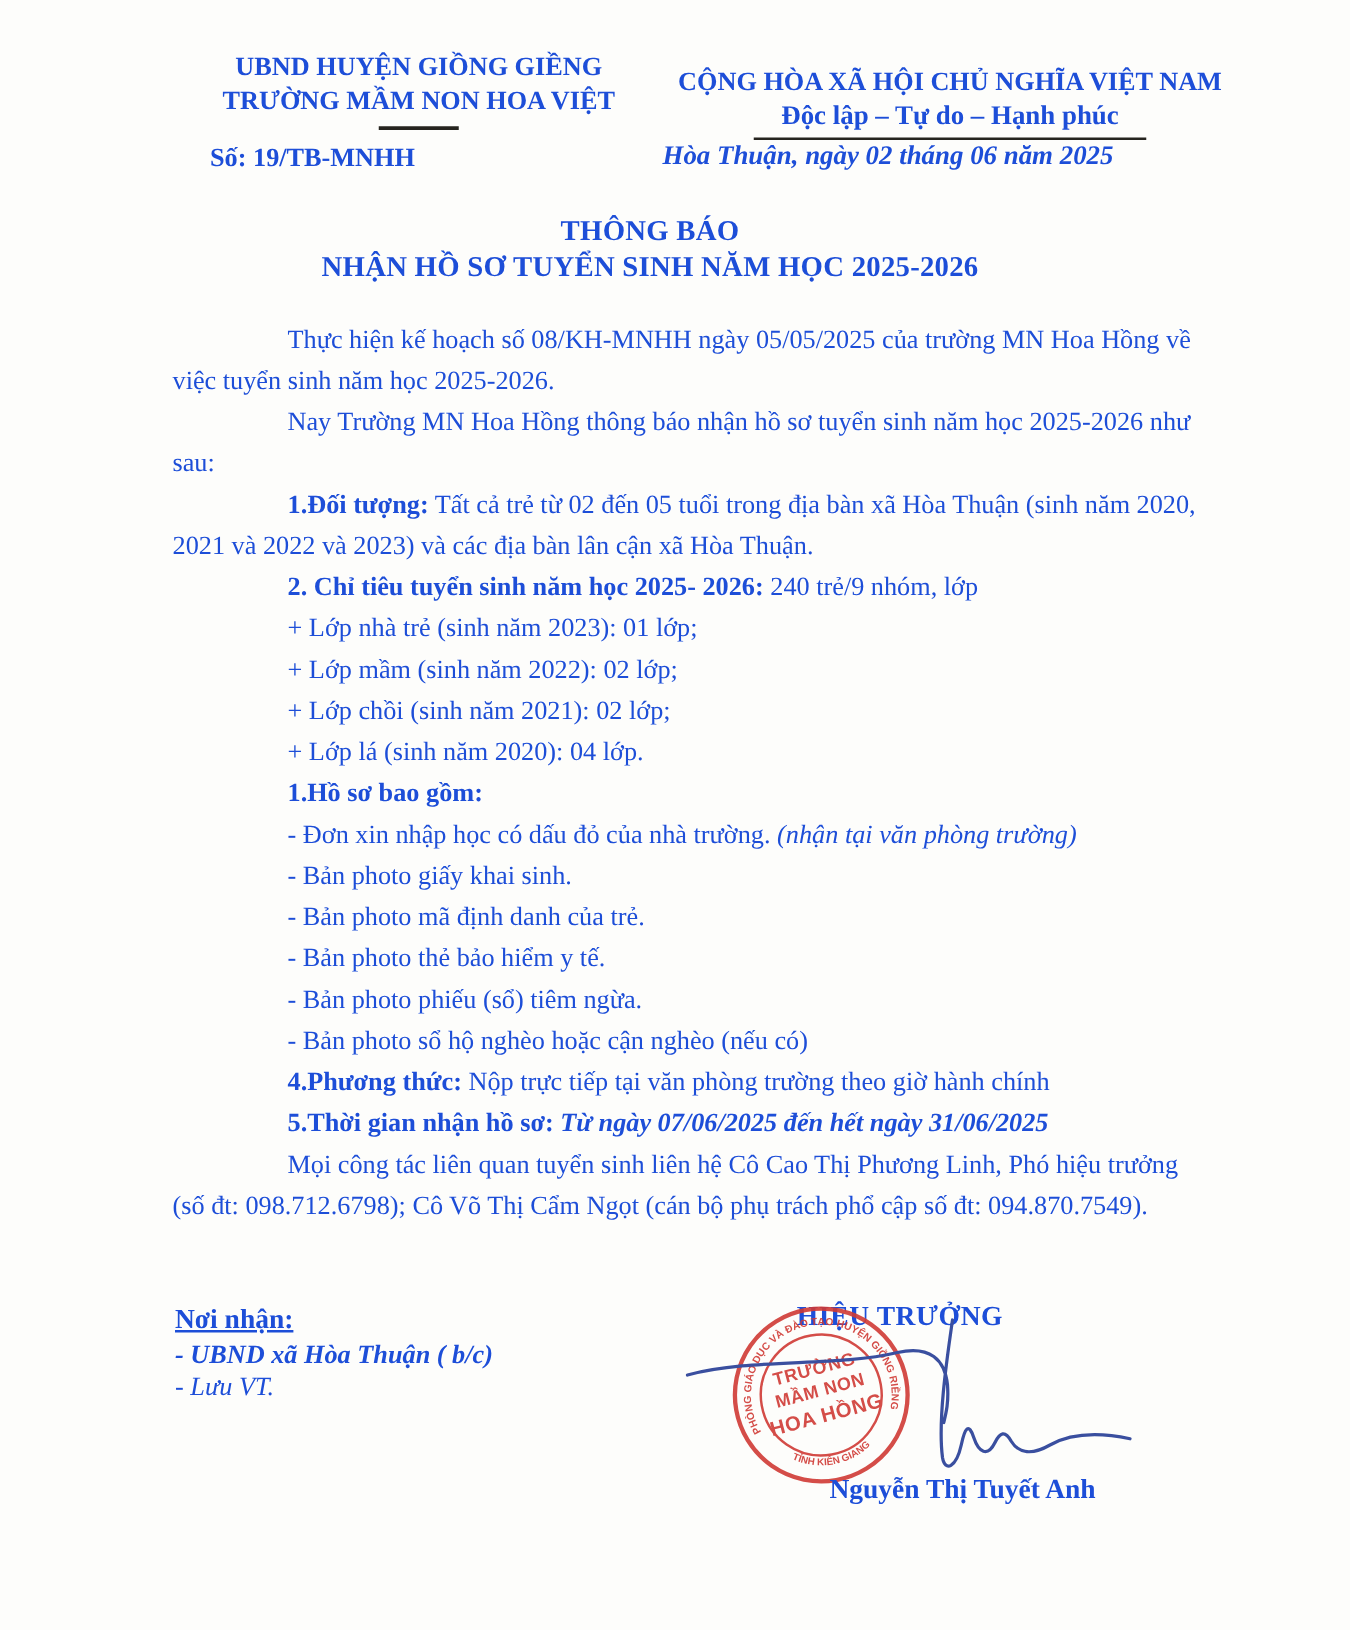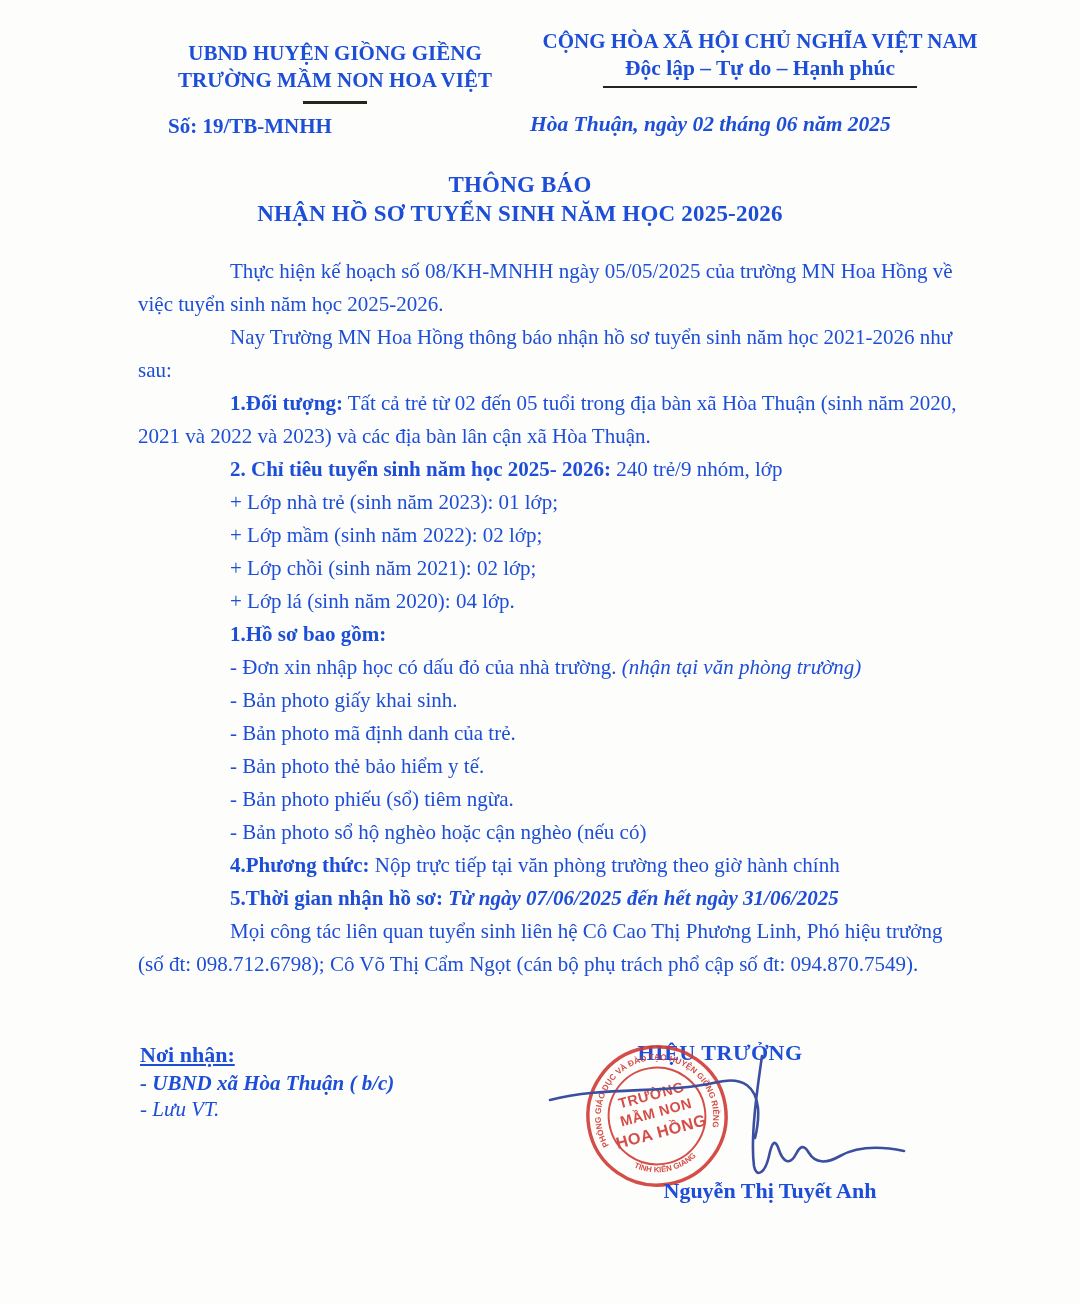--- a/index.html
+++ b/index.html
@@ -13,21 +13,21 @@
     overflow:hidden;
   }
   .i{font-style:italic;}
 
   
   .org{position:absolute;left:165px;top:40px;width:340px;text-align:center;
        font-size:21px;font-weight:bold;line-height:27px;}
   .org-underline{width:64px;height:2.5px;background:#26241f;margin:7px auto 0;}
   .doc-number{position:absolute;left:168px;top:114px;width:200px;
        font-size:21px;font-weight:bold;}
-  .national{position:absolute;left:535px;top:28px;width:450px;text-align:center;
+  .national{position:absolute;left:535px;top:52px;width:450px;text-align:center;
        font-size:21px;font-weight:bold;line-height:27px;}
   .motto{display:inline-block;font-size:21.5px;border-bottom:2.5px solid #26241f;
        padding:0 22px 4px;}
   .date-line{position:absolute;left:530px;top:112px;width:450px;
        font-size:21.5px;font-weight:bold;font-style:italic;}
 
   
   .title{position:absolute;left:105px;top:170px;width:830px;text-align:center;
        font-size:23px;font-weight:bold;line-height:29px;letter-spacing:.2px;}
 
@@ -80,21 +80,21 @@
   </div>
   <div class="date-line">Hòa Thuận, ngày 02 tháng 06 năm 2025</div>
 
   <div class="title">
     <div>THÔNG BÁO</div>
     <div>NHẬN HỒ SƠ TUYỂN SINH NĂM HỌC 2025-2026</div>
   </div>
 
   <div class="content">
     <p>Thực hiện kế hoạch số 08/KH-MNHH ngày 05/05/2025 của trường MN Hoa Hồng về việc tuyển sinh năm học 2025-2026.</p>
-    <p>Nay Trường MN Hoa Hồng thông báo nhận hồ sơ tuyển sinh năm học 2021-2026 như sau:</p>
+    <p>Nay Trường MN Hoa Hồng thông báo nhận hồ sơ tuyển sinh năm học 2025-2026 như sau:</p>
 
     <p><b>1.Đối tượng:</b><span> Tất cả trẻ từ 02 đến 05 tuổi trong địa bàn xã Hòa Thuận (sinh năm 2020, 2021 và 2022 và 2023) và các địa bàn lân cận xã Hòa Thuận.</span></p>
 
     <p><b>2. Chỉ tiêu tuyển sinh năm học 2025- 2026:</b><span> 240 trẻ/9 nhóm, lớp</span></p>
 
     <p>+ Lớp nhà trẻ (sinh năm 2023): 01 lớp;</p>
     <p>+ Lớp mầm (sinh năm 2022): 02 lớp;</p>
     <p>+ Lớp chồi (sinh năm 2021): 02 lớp;</p>
     <p>+ Lớp lá (sinh năm 2020): 04 lớp.</p>
 

